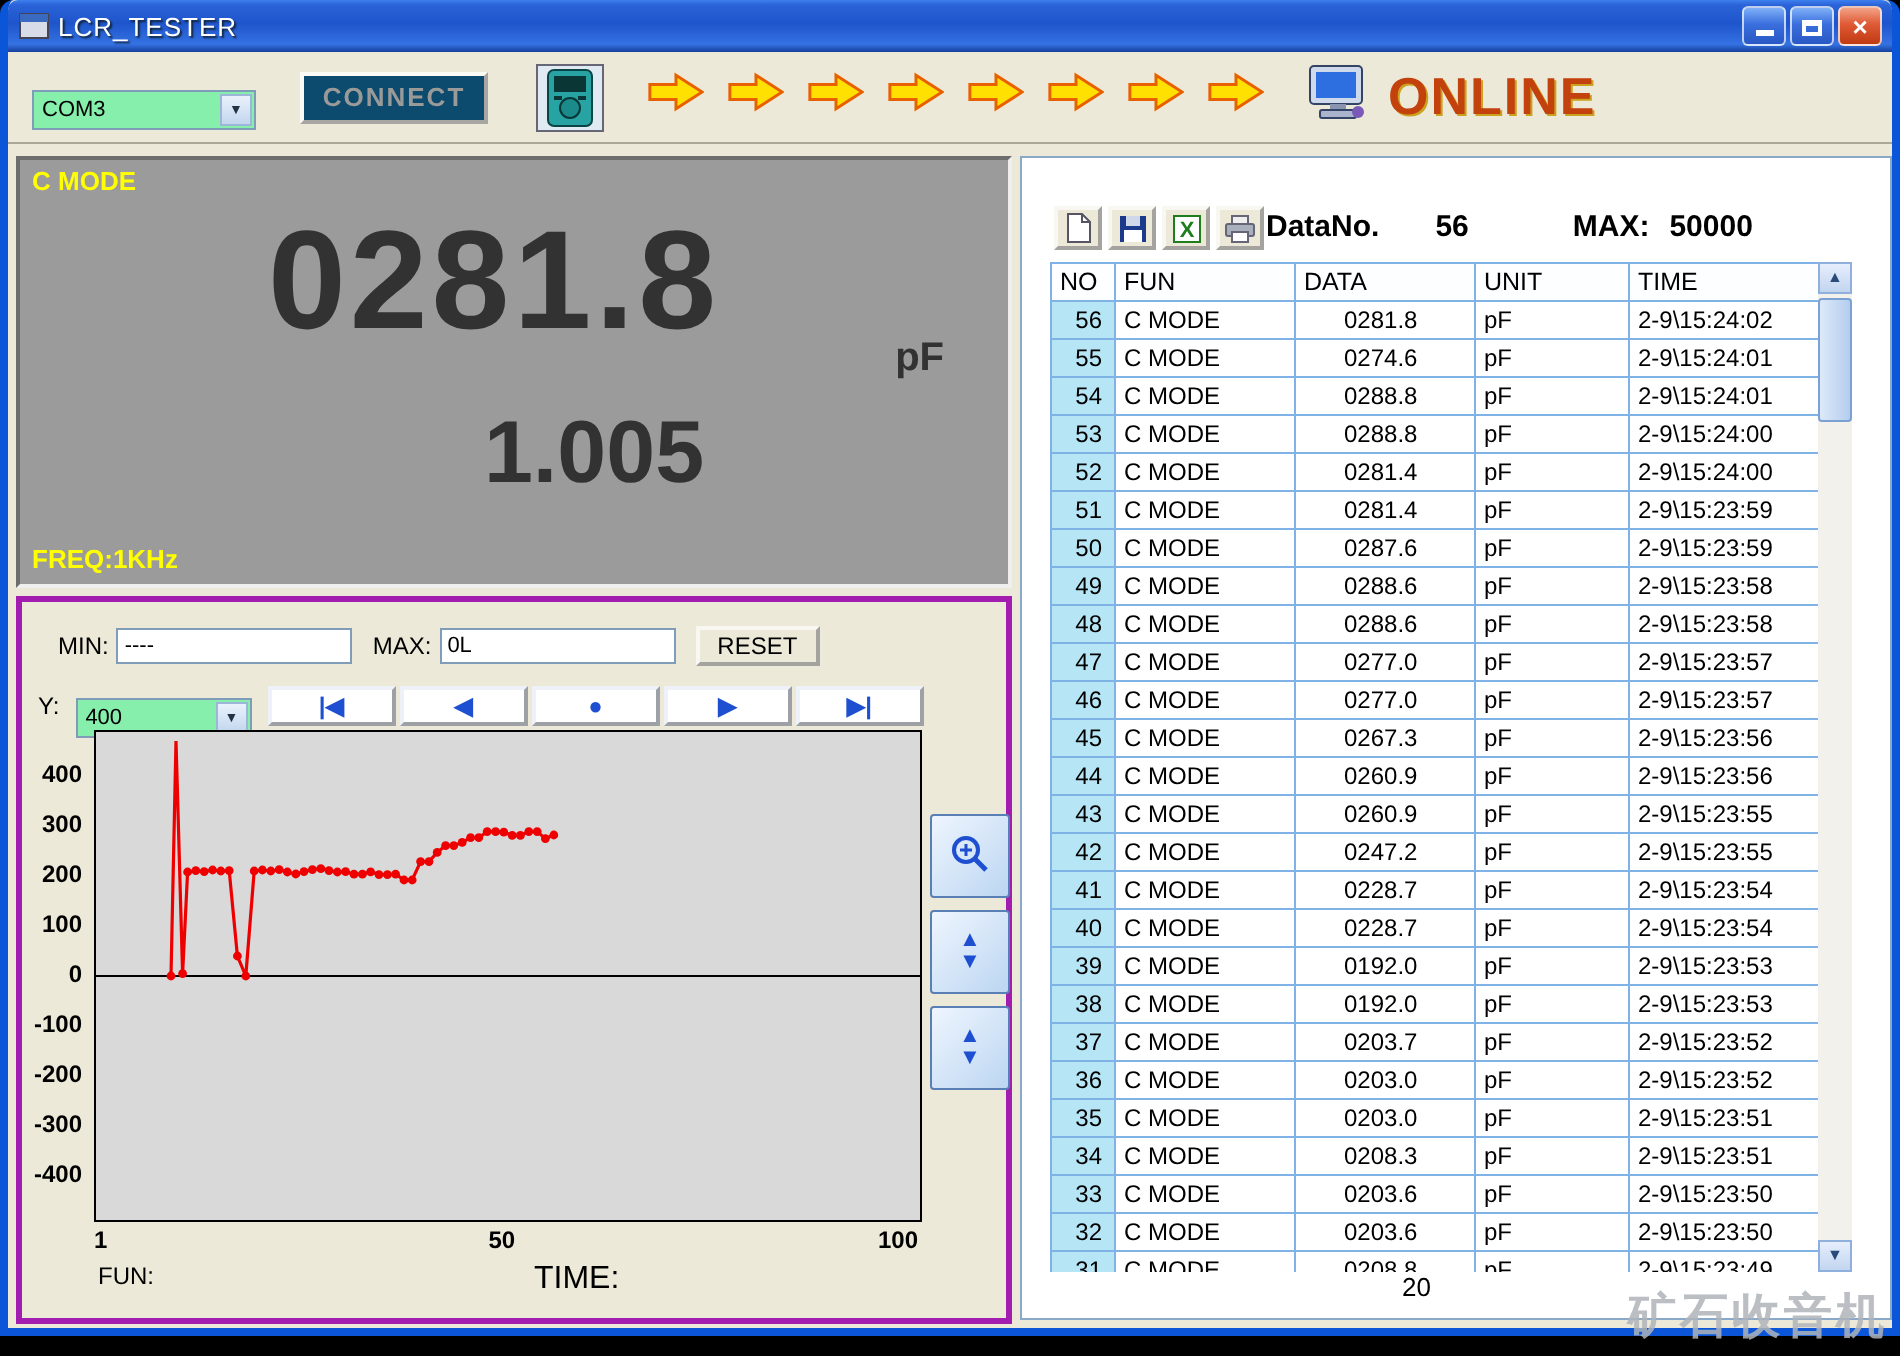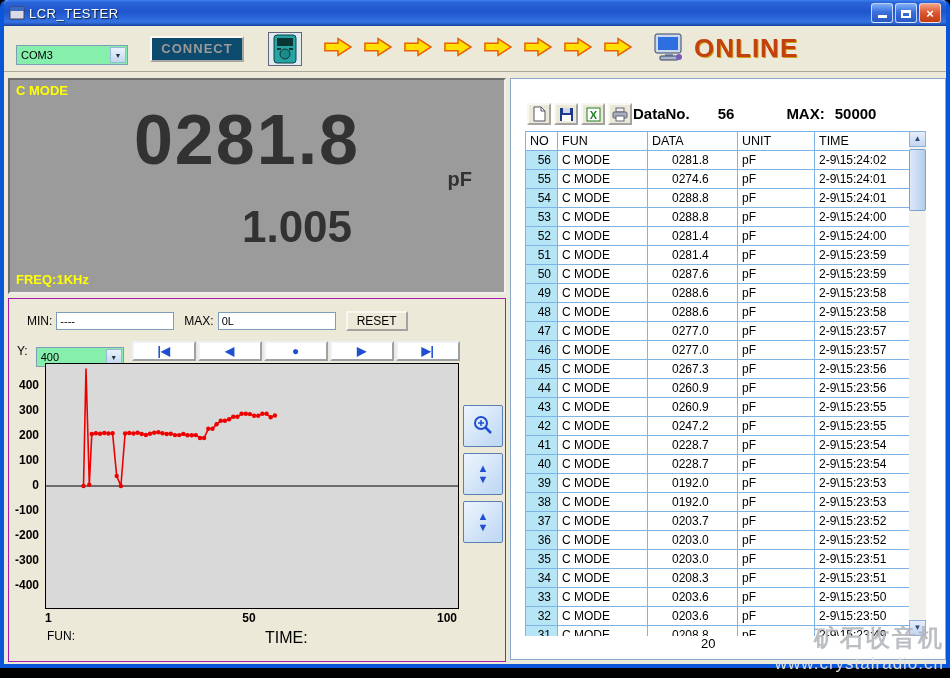--- a/index.html
+++ b/index.html
@@ -46,21 +46,21 @@
   .mode-label { position:absolute; left:6px; top:3px; color:#ffff00; font-size:13px; font-weight:bold; }
   .freq-label { position:absolute; left:6px; bottom:5px; color:#ffff00; font-size:13px; font-weight:bold; }
   .big-value { position:absolute; top:20px; left:40px; right:60px; text-align:center;
     font-size:70px; font-weight:bold; color:#323232; letter-spacing:2px; }
   .unit-label { position:absolute; top:88px; right:32px; font-size:20px; font-weight:bold; color:#323232; }
   .secondary-value { position:absolute; top:122px; left:160px; right:80px; text-align:center;
     font-size:44px; font-weight:bold; color:#323232; }
 
   
   .chart-panel { position:absolute; left:4px; top:298px; width:498px; height:364px;
-    background:#ece9d8; border:1px solid #a21caf; }
+    background:#ece9d8; border:3px solid #a21caf; }
   .lbl { font-size:12px; color:#000; }
   .minmax-row { position:absolute; left:18px; top:12px; display:flex; align-items:center; }
   .tinput { width:118px; height:18px; border:1px solid #7f9db9; background:#fff; font-size:11px;
     padding:0 3px; font-family:"Liberation Sans",sans-serif; }
   .reset-btn { width:62px; height:20px; margin-left:10px; background:#ece9d8;
     border:2px outset #f8f7f2; font-size:12px; }
   .y-row { position:absolute; left:8px; top:36px; display:flex; align-items:center; }
   .navbtn { width:64px; height:20px; margin-left:2px; background:#fff;
     border:2px outset #eef2f8; color:#1d4fd0; font-size:12px; font-weight:bold; }
   .plot { position:absolute; left:36px; top:64px; width:414px; height:246px;
@@ -556,14 +556,13 @@
       <button class="sb-btn sb-down">▼</button>
     </div>
 
     <div class="dp-footer">20</div>
   </div>
 
 </div>
 
 <div class="watermark">
   <div class="wm1">矿石收音机</div>
-  <div class="wm2">www.crystalradio.cn</div>
 </div>
 
 </body></html>

